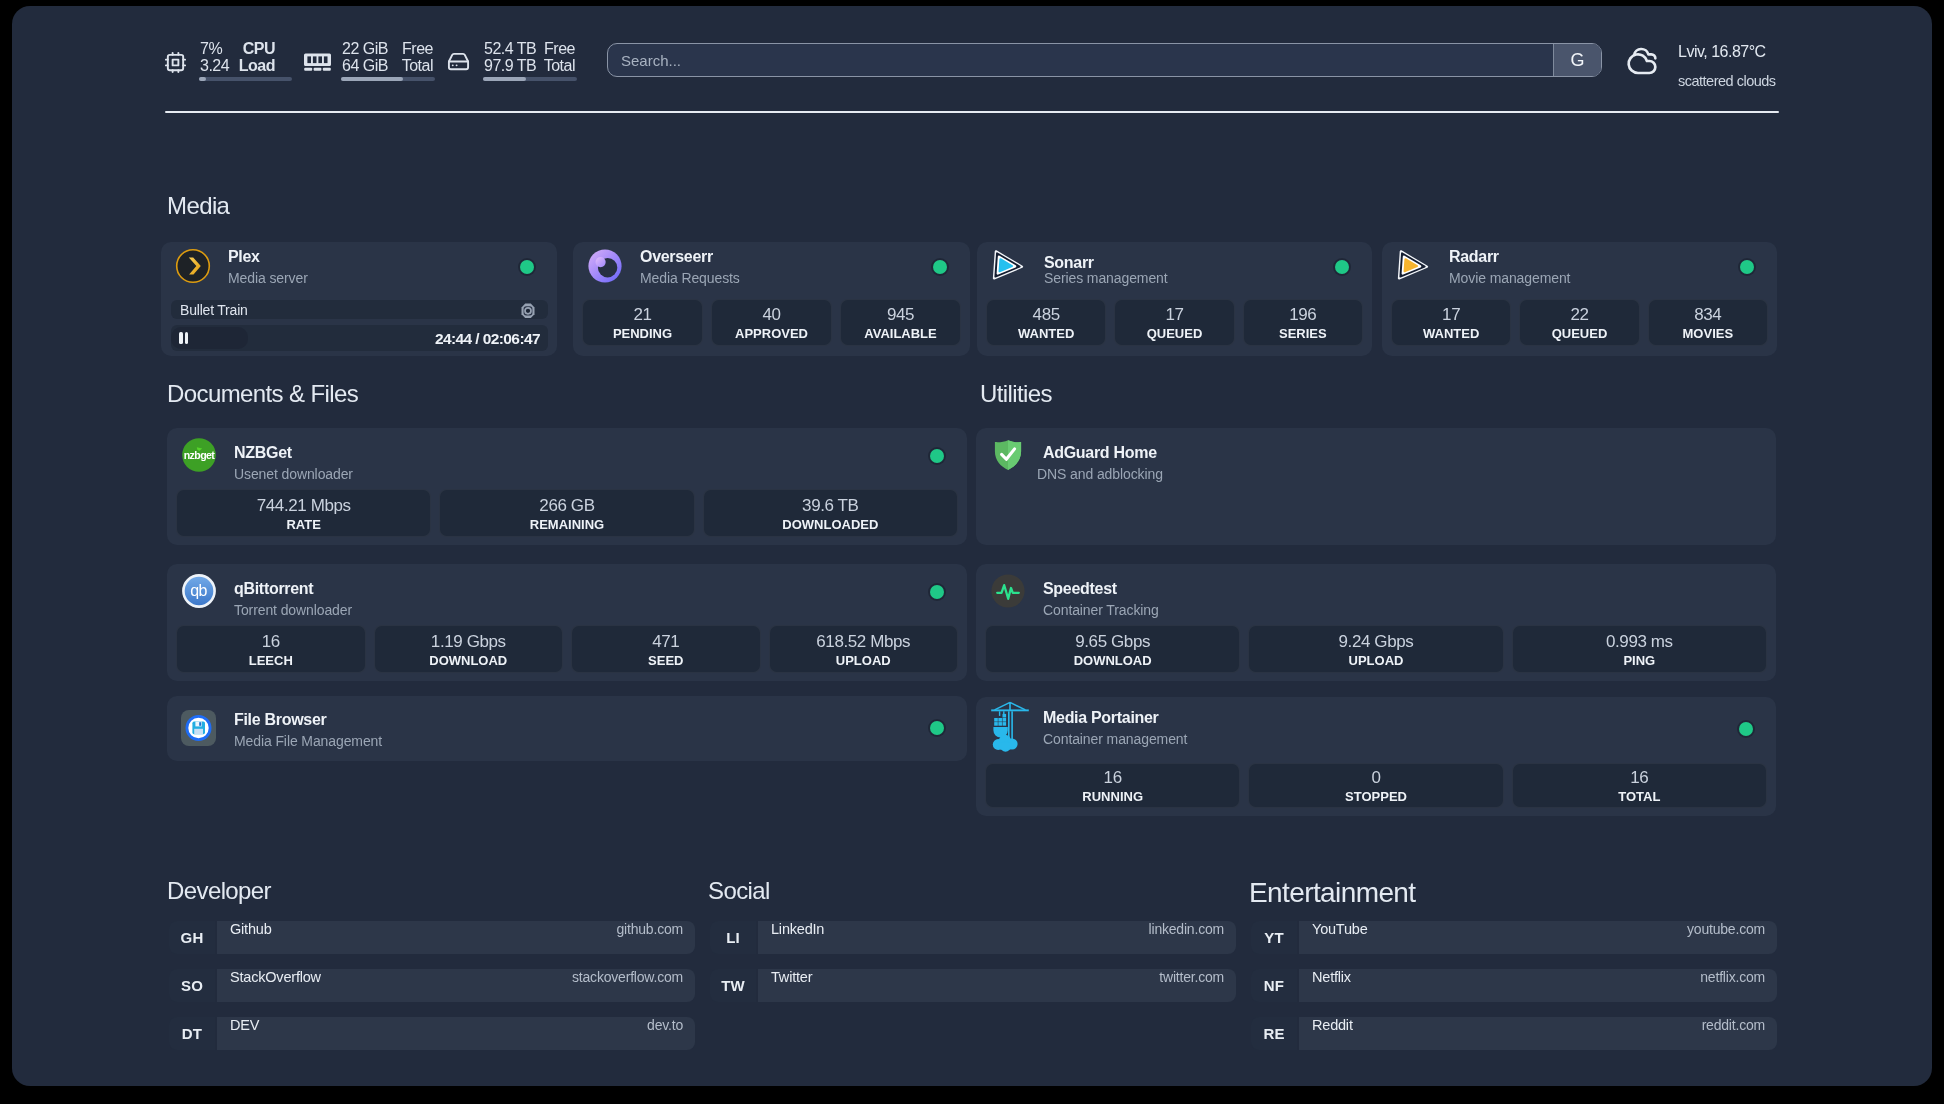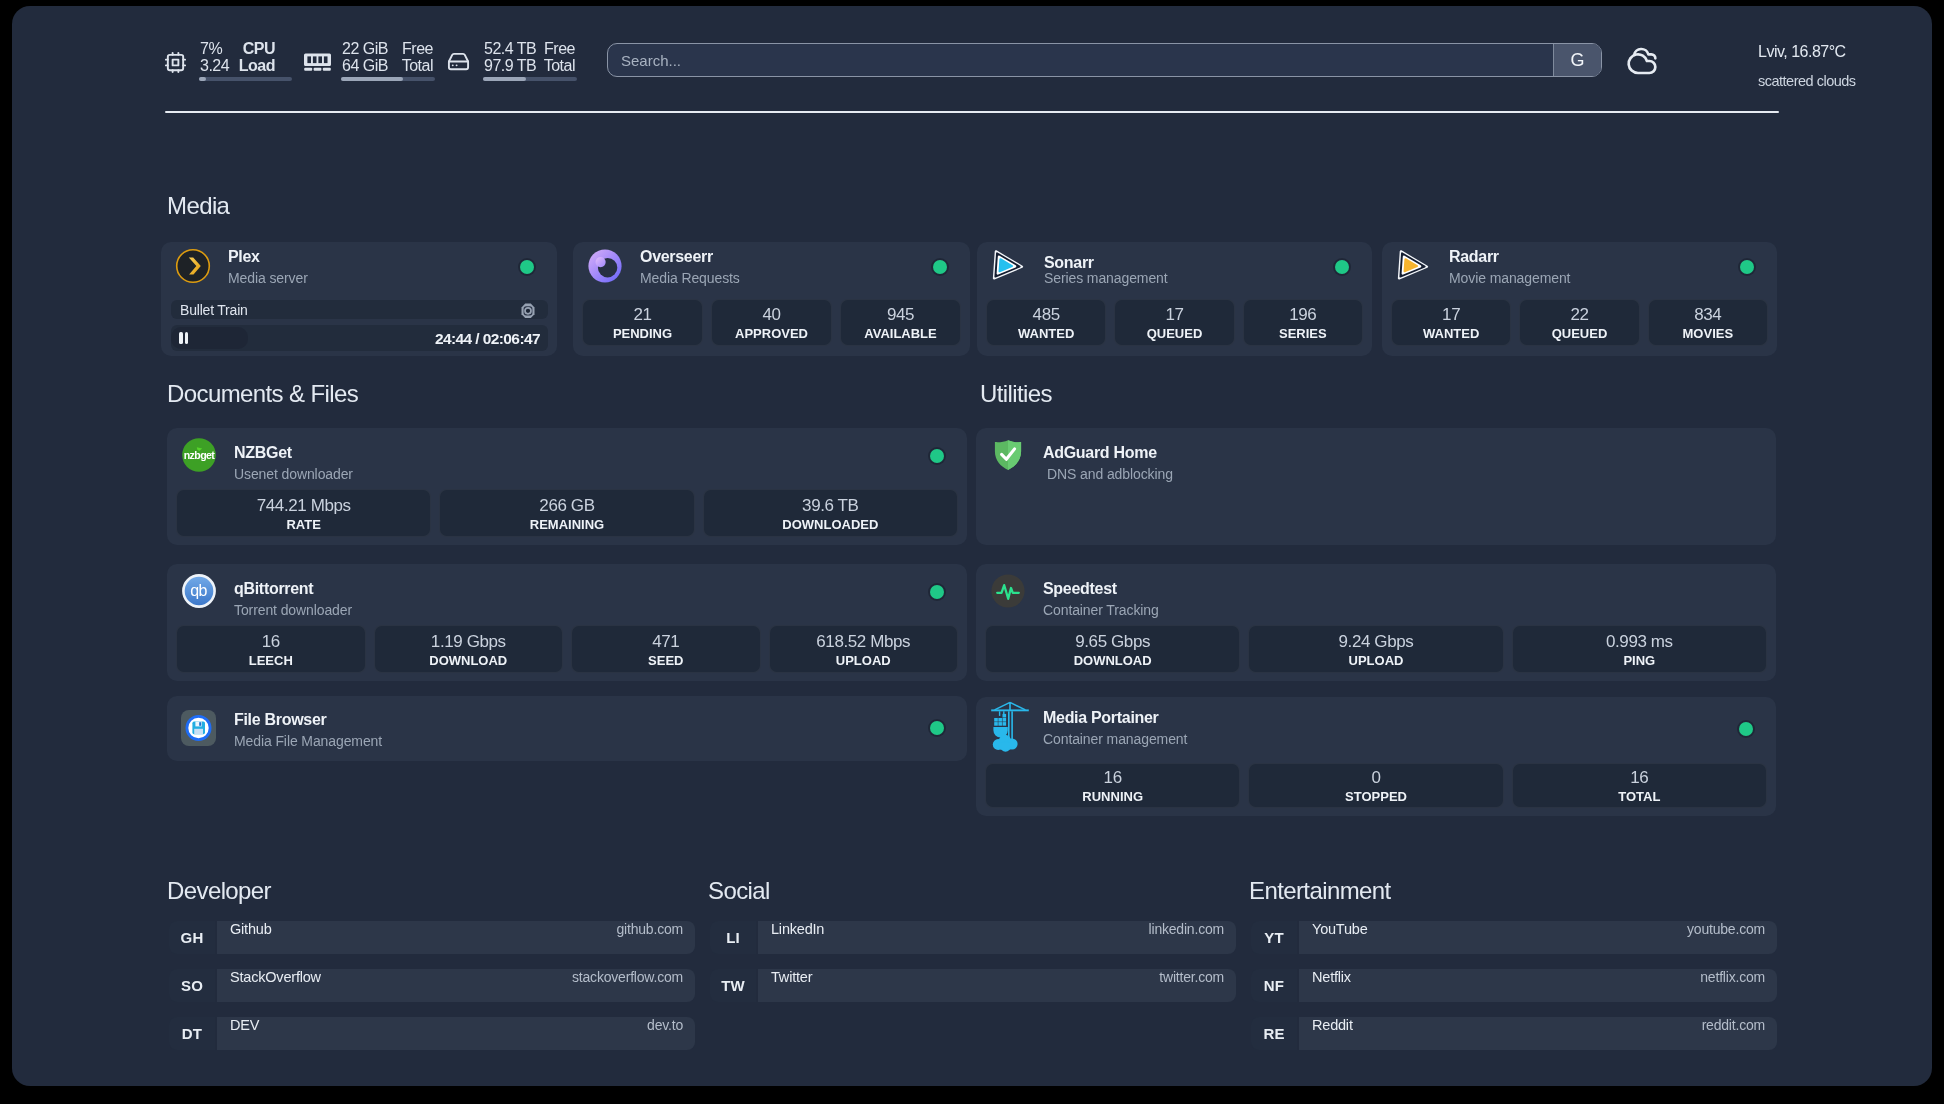--- a/index.html
+++ b/index.html
@@ -89,31 +89,31 @@
       <div style="width:46%;height:4px;background:#9ba6b8;border-radius:2px"></div>
     </div>
     <div class="abs " style="left:595px;top:37px;width:995px;height:34px;background:#2a354c;border:1px solid #8a94a6;border-radius:10px;">
       <div class="abs" style="left:13px;top:8px;font-size:15px;color:#a8b2c1">Search...</div>
       <div class="abs" style="right:0;top:0;width:48px;height:32px;background:#4a556c;border-radius:0 8px 8px 0;border-left:1px solid #7f8a9c;text-align:center;line-height:32px;font-size:18px;color:#f2f5f9">G</div>
     </div>
     <div class="abs " style="left:1614px;top:39px;width:32px;height:32px;"><svg width="32" height="32" viewBox="0 0 24 24" fill="none" stroke="#e6ebf2" stroke-width="2" stroke-linecap="round" stroke-linejoin="round">
 <path d="M17.5 21H9a7 7 0 1 1 6.71-9h1.79a4.5 4.5 0 1 1 0 9Z"></path>
 <path d="M22 10a3 3 0 0 0-3-3h-2.207a5.502 5.502 0 0 0-10.702.5"></path>
 </svg></div>
-    <div class="abs tb" style="left:1746px;top:38px;width:110px;height:35px;gap:14px;">
+    <div class="abs tb" style="left:1666px;top:38px;width:110px;height:35px;gap:14px;">
       <div class="tl" style="color:#e2e8f0">Lviv, 16.87°C</div>
       <div class="tl" style="font-size:14.5px;line-height:15px;color:#cdd5e0">scattered clouds</div>
     </div>
     <div class="abs " style="left:153px;top:104.5px;width:1614px;height:2.5px;background:#e6ebf2;border-radius:1px;"></div>
     <div class="abs " style="left:155px;top:374px;width:600px;height:30px;font-size:24px;color:#e3e9f1;letter-spacing:-0.6px;">Documents &amp; Files</div>
     <div class="abs " style="left:155px;top:186px;width:600px;height:30px;font-size:24px;color:#e3e9f1;letter-spacing:-0.6px;">Media</div>
     <div class="abs " style="left:968px;top:374px;width:600px;height:30px;font-size:24px;color:#e3e9f1;letter-spacing:-0.6px;">Utilities</div>
     <div class="abs " style="left:155px;top:871px;width:600px;height:30px;font-size:24px;color:#e3e9f1;letter-spacing:-0.6px;">Developer</div>
     <div class="abs " style="left:696px;top:871px;width:600px;height:30px;font-size:24px;color:#e3e9f1;letter-spacing:-0.6px;">Social</div>
-    <div class="abs " style="left:1237px;top:871px;width:600px;height:30px;font-size:24px;color:#e3e9f1;letter-spacing:-0.6px;">Entertainment</div>
+    <div class="abs " style="left:1237px;top:871px;width:600px;height:30px;font-size:28px;color:#e3e9f1;letter-spacing:-0.6px;">Entertainment</div>
     <div class="abs card" style="left:149px;top:236px;width:396px;height:114px;text-align:center;">
       <div class="abs" style="left:14px;top:6px"><svg width="36" height="36" viewBox="0 0 36 36">
 <defs>
             <linearGradient id="plexg" x1="0" y1="0" x2="1" y2="1">
 <stop offset="0" stop-color="#f9ce58"></stop>
               <stop offset="1" stop-color="#e09c0c"></stop>
             </linearGradient>
           </defs>
 <circle cx="18" cy="18" r="16.3" fill="#1e2226" stroke="#dd9c10" stroke-width="1.6"></circle>
 <path d="M13.8 9.6 h4.4 L25.8 18 l-7.3 8.4 h-4.4 l7.3-8.4 Z" fill="url(#plexg)"></path>
@@ -301,21 +301,21 @@
 <defs>
             <clipPath id="agr">
               <rect x="18" y="0" width="18" height="36"></rect>
             </clipPath>
           </defs>
 <path d="M18 3.2 C13.8 4.9 9.2 5.6 4.9 5.1 L4.9 14.3 C4.9 23.4 10.6 29.6 18 32.9 C25.4 29.6 31.1 23.4 31.1 14.3 L31.1 5.1 C26.8 5.6 22.2 4.9 18 3.2 Z" fill="#5cb862"></path>
 <path d="M18 3.2 C13.8 4.9 9.2 5.6 4.9 5.1 L4.9 14.3 C4.9 23.4 10.6 29.6 18 32.9 C25.4 29.6 31.1 23.4 31.1 14.3 L31.1 5.1 C26.8 5.6 22.2 4.9 18 3.2 Z" fill="#69cb72" clip-path="url(#agr)"></path>
 <polyline points="11.6,17.4 16.3,22.3 24.6,11.9" fill="none" stroke="#ffffff" stroke-width="3.1" stroke-linecap="round" stroke-linejoin="round"></polyline>
 </svg></div>
       <div class="abs ct" style="left:67px;top:16px">AdGuard Home</div>
-      <div class="abs cs" style="left:71px;top:37.5px">DNS and adblocking</div>
+      <div class="abs cs" style="left:61px;top:37.5px">DNS and adblocking</div>
     </div>
     <div class="abs card" style="left:964px;top:558px;width:800px;height:117px;">
       <div class="abs" style="left:14px;top:9px"><svg width="36" height="36" viewBox="0 0 36 36">
 <circle cx="18" cy="18" r="16.6" fill="#3b3b39"></circle>
 <polyline points="7.2,19.8 11.5,19.8 14.2,12.2 18.2,25.8 21.0,15.0 22.8,19.8 28.8,19.8" fill="none" stroke="#2be28e" stroke-width="2.3" stroke-linecap="round" stroke-linejoin="round"></polyline>
 </svg></div>
       <div class="abs ct" style="left:67px;top:16px">Speedtest</div>
       <div class="abs cs" style="left:67px;top:37.5px">Container Tracking</div>
       <div class="abs sbrow" style="left:9px;right:9px;top:61px;height:48px">
         <div class="sb">

